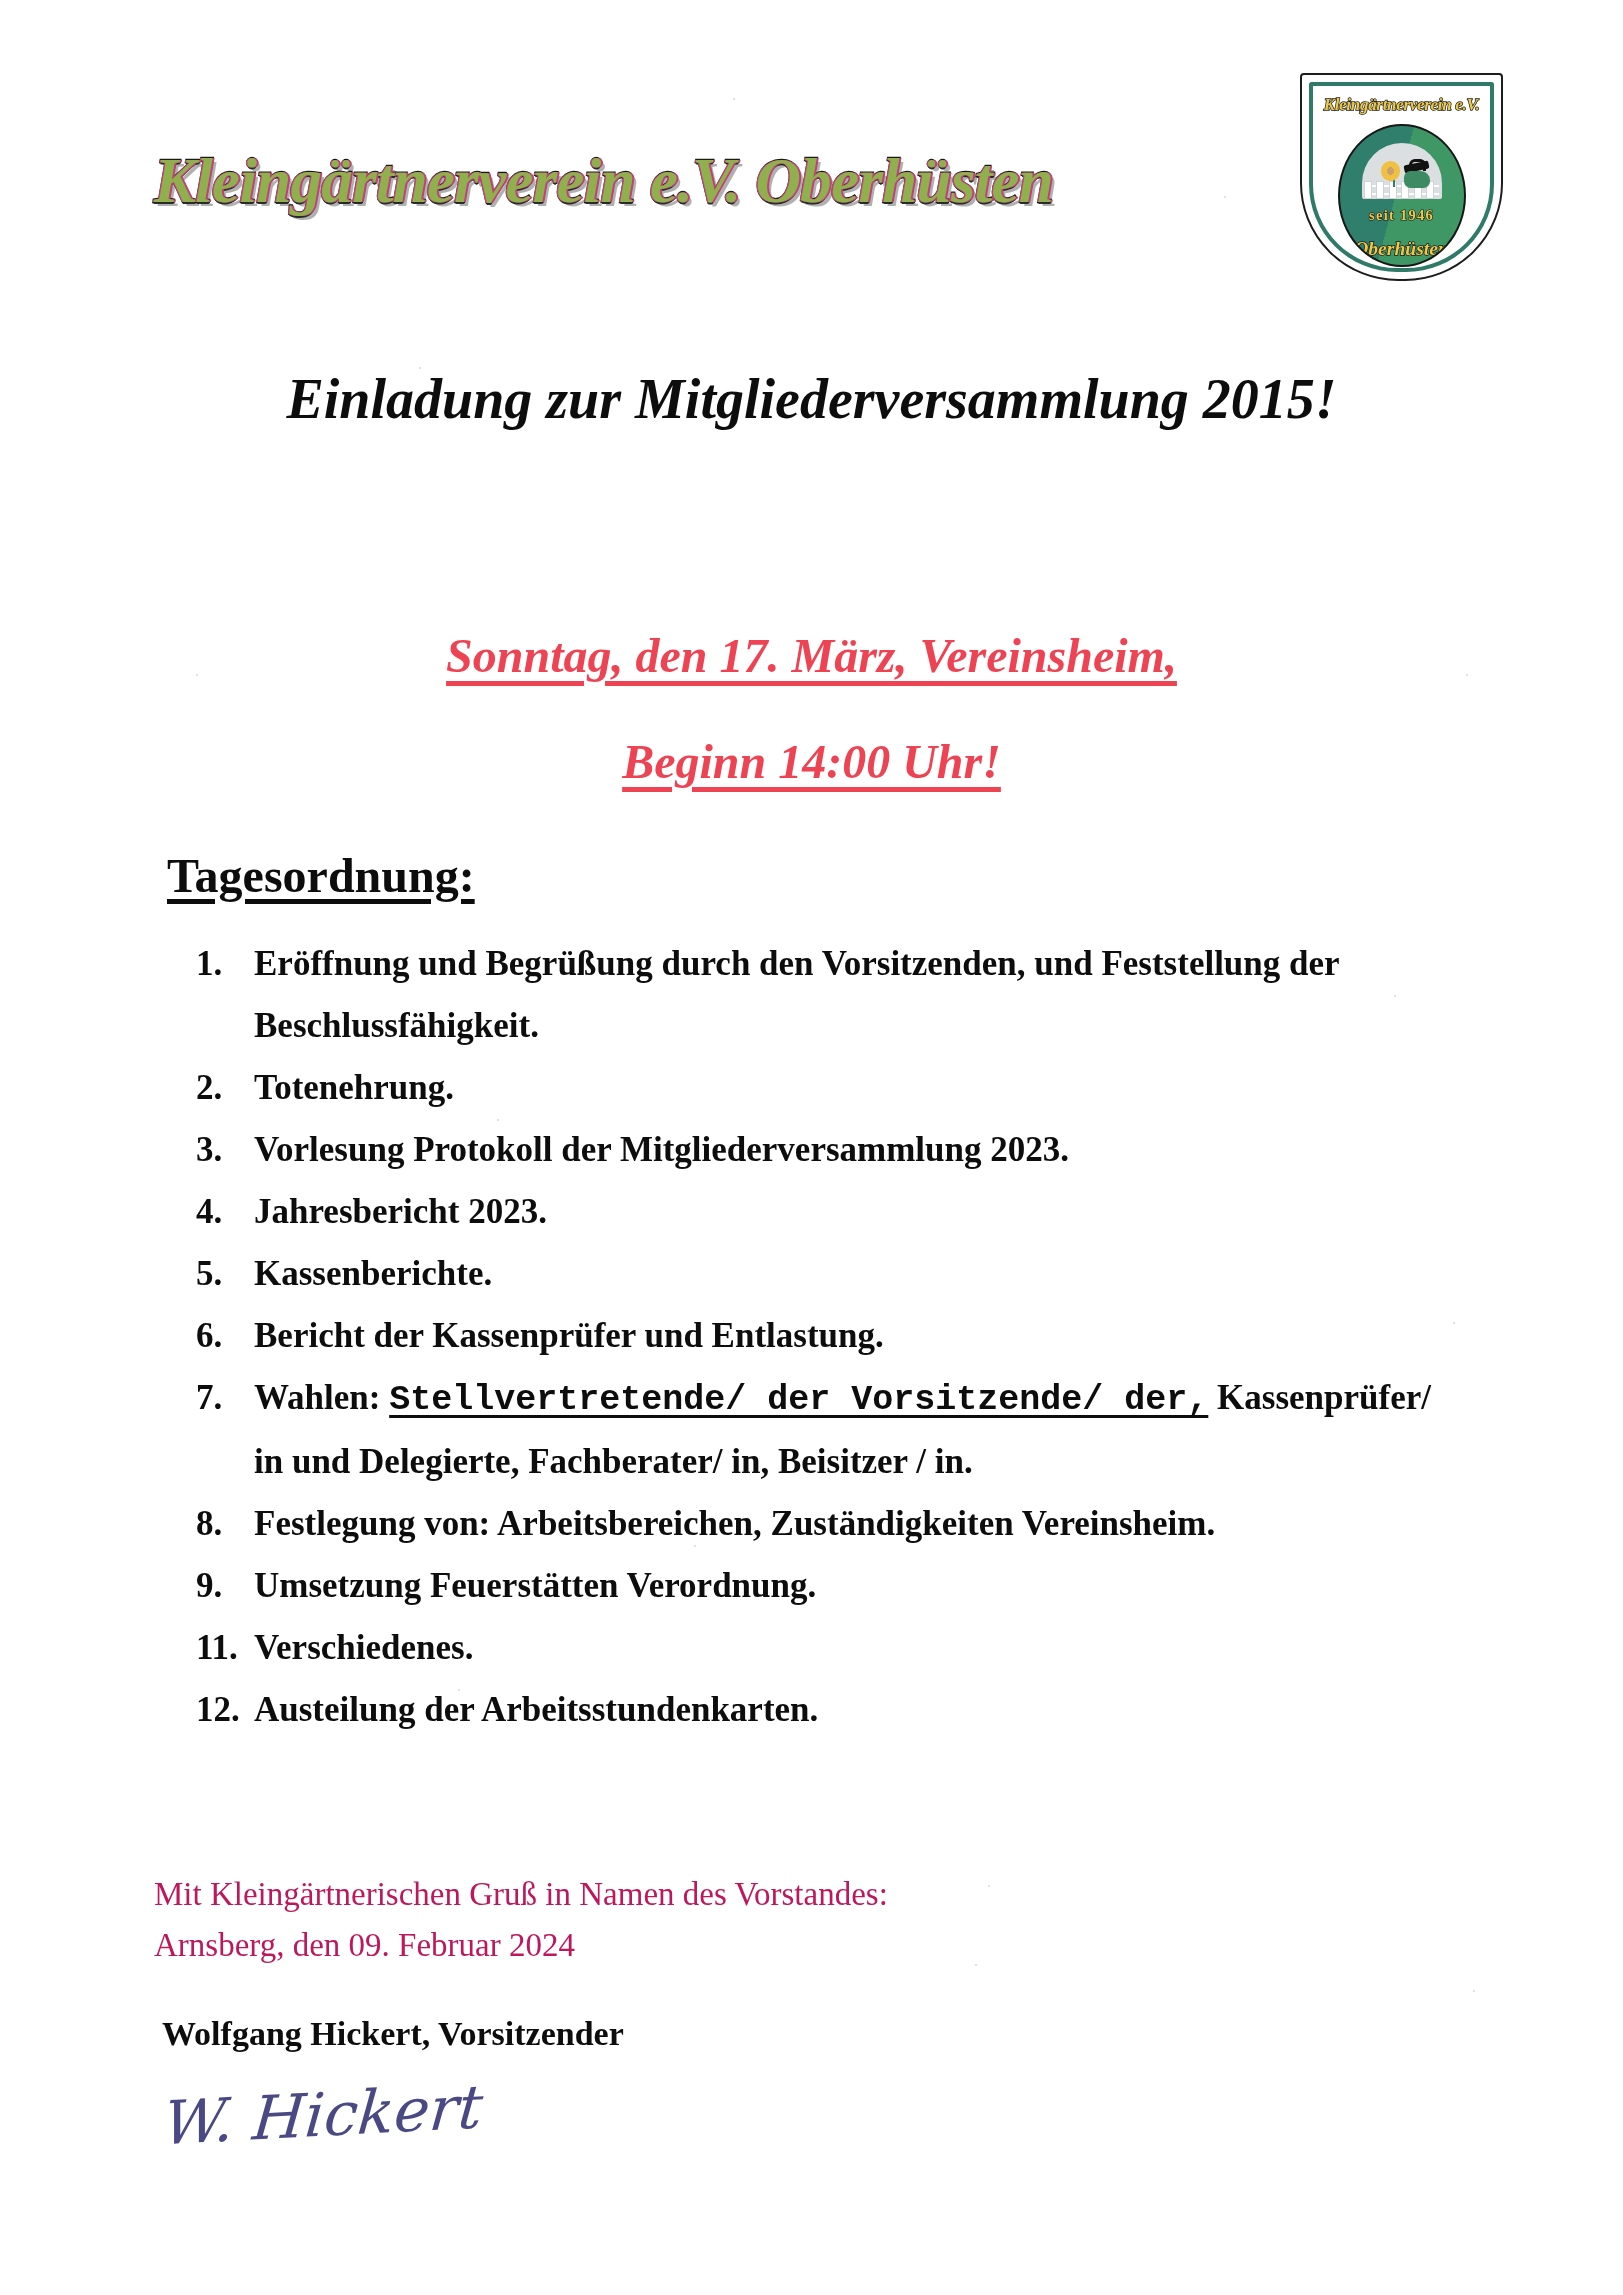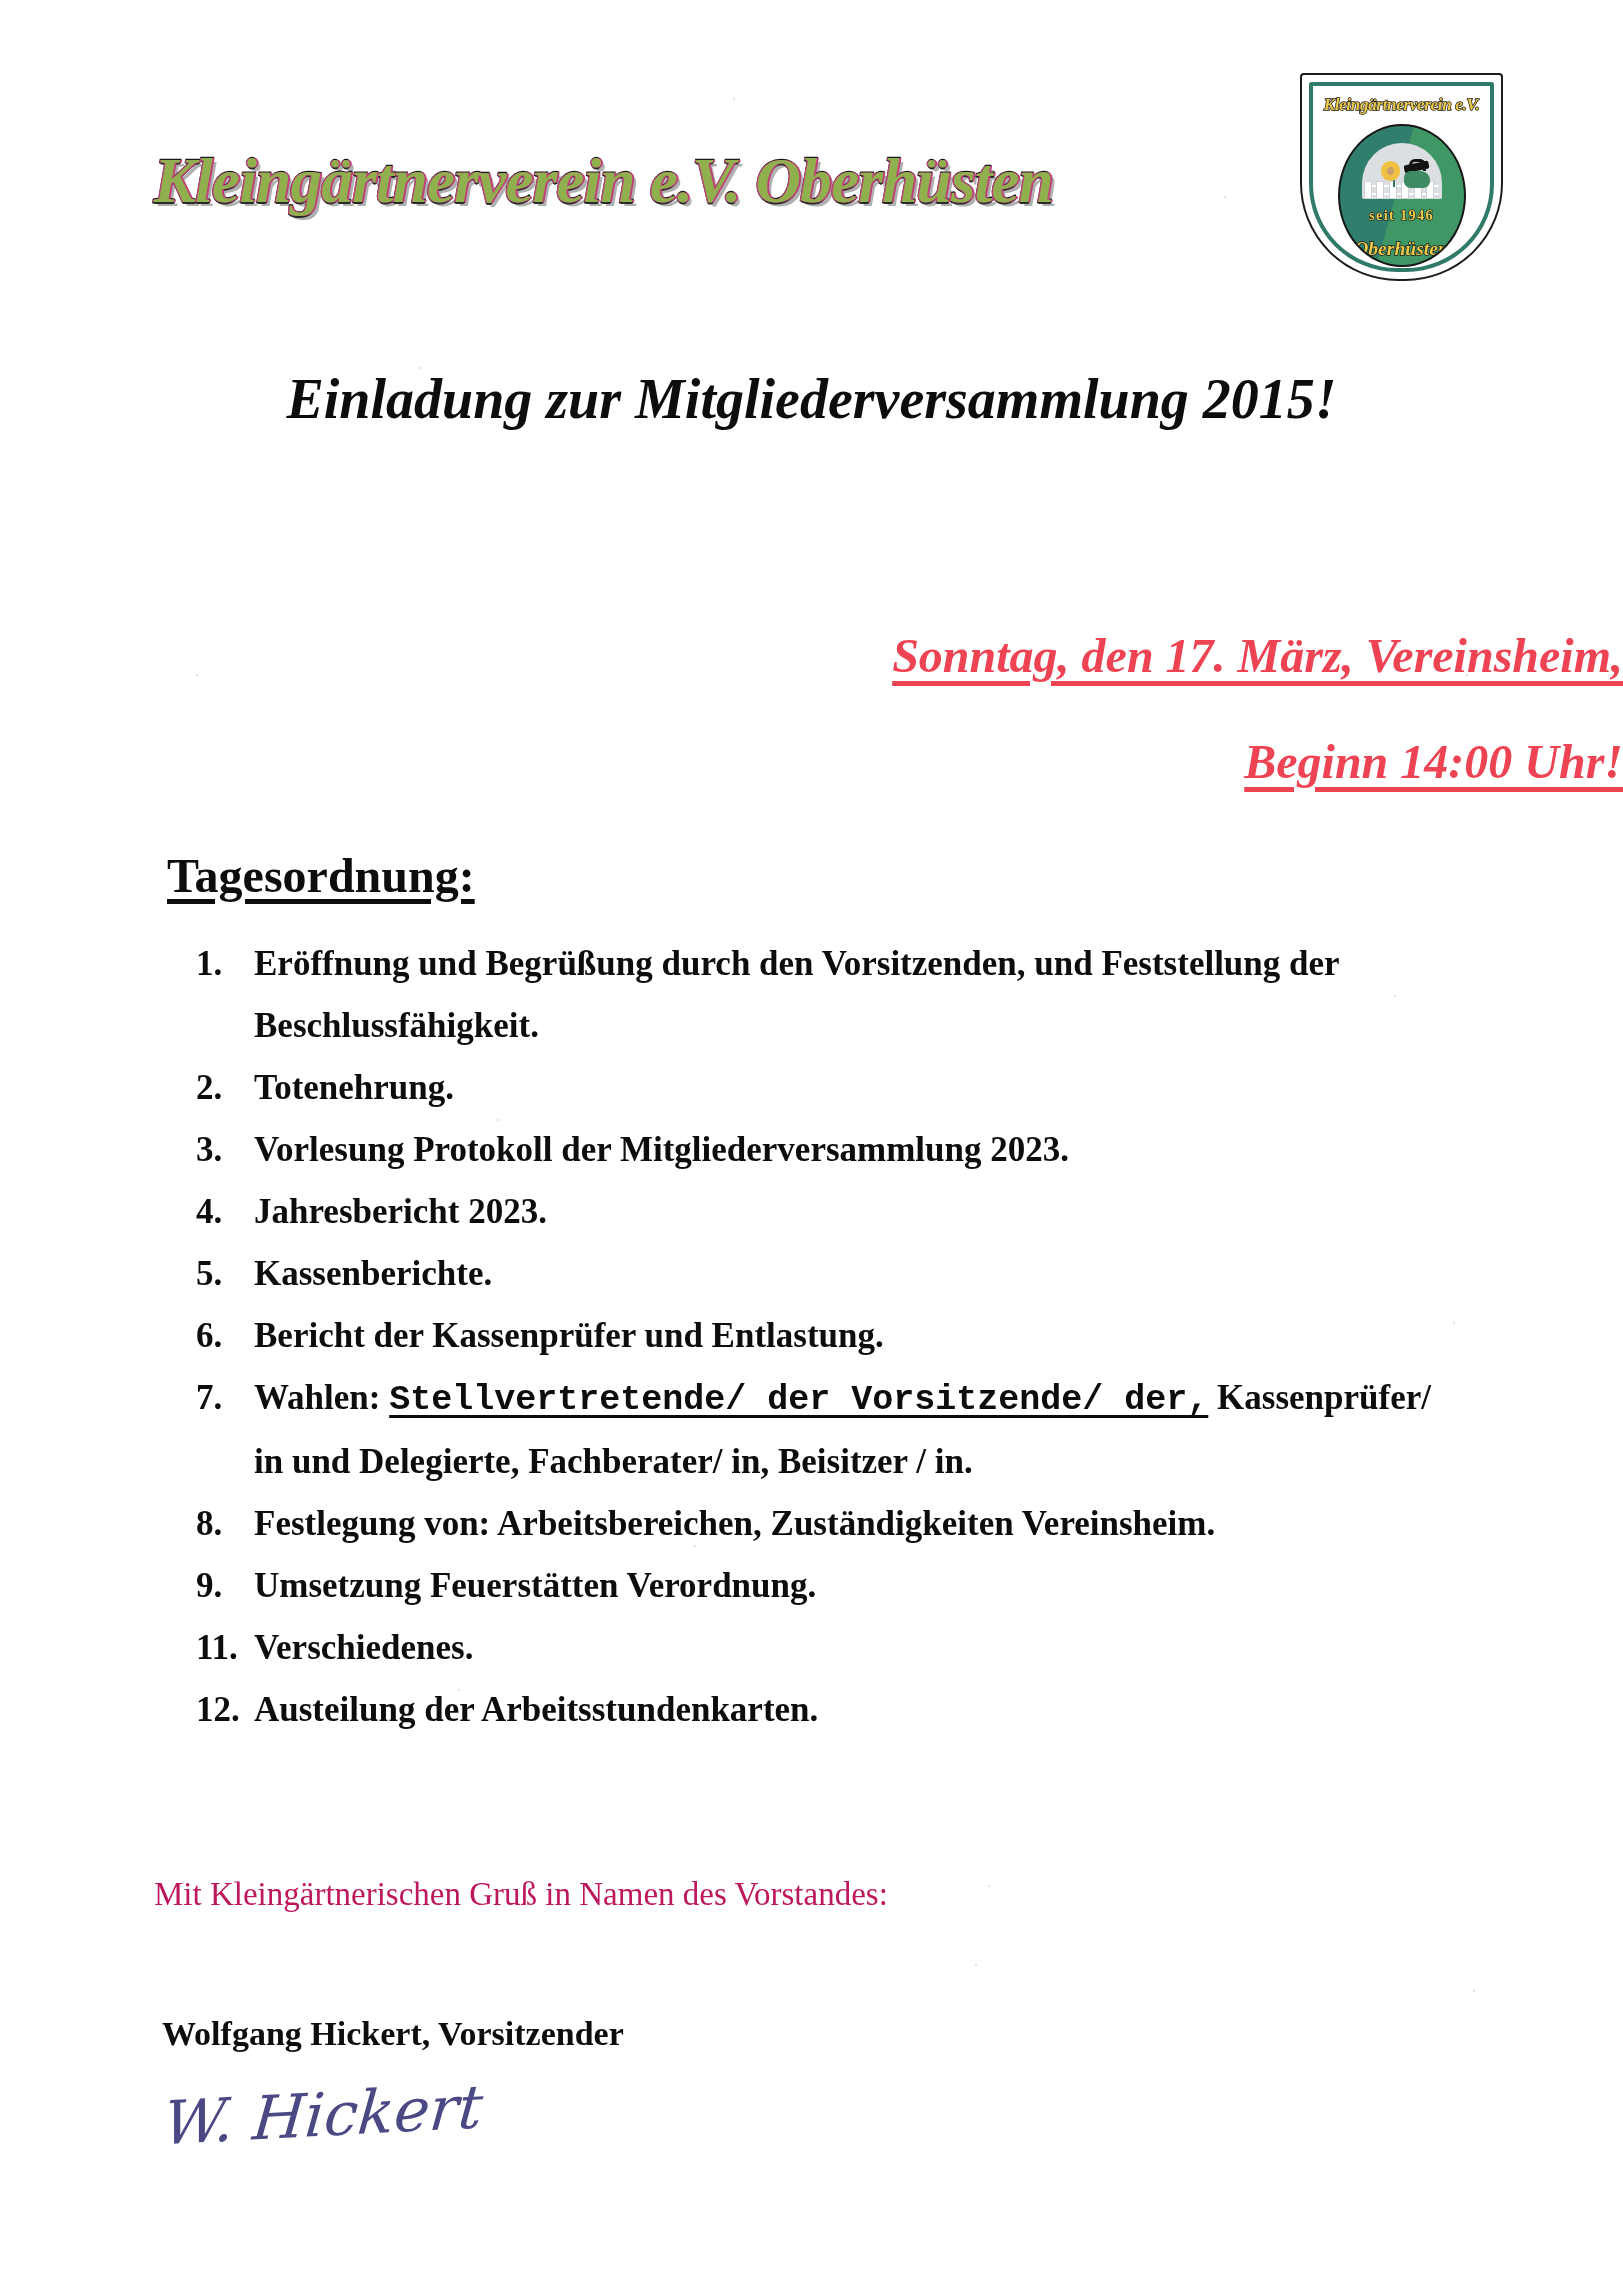--- a/index.html
+++ b/index.html
@@ -234,21 +234,21 @@
     font-size: 41px;
     line-height: 63px;
     color: #0d0d0d;
   }
 
   
   .date-block {
     position: absolute;
     left: 0; right: 0;
     top: 628px;
-    text-align: right;
+    text-align: center;
   }
   .date-line {
     font-family: "Liberation Serif", "DejaVu Serif", serif;
     font-style: italic;
     font-weight: bold;
     font-size: 48px;
     color: #EE4352;
     text-decoration: underline;
     text-decoration-thickness: 5.2px;
     text-underline-offset: 9.2px;
@@ -445,20 +445,21 @@
         <span class="agenda-text">Verschiedenes.</span>
       </div>
       <div class="agenda-item">
         <span class="agenda-num">12.</span>
         <span class="agenda-text">Austeilung der Arbeitsstundenkarten.</span>
       </div>
     </div>
 
   <div class="closing">
     <div>Mit Kleingärtnerischen Gruß in Namen des Vorstandes:</div>
+    <div>Arnsberg, den 09. Februar 2024</div>
   </div>
 
   <div class="signer">Wolfgang Hickert, Vorsitzender</div>
 
   <div class="signature">
     <div class="sig-text">W. Hickert</div>
   </div>
 
 </div>
 

